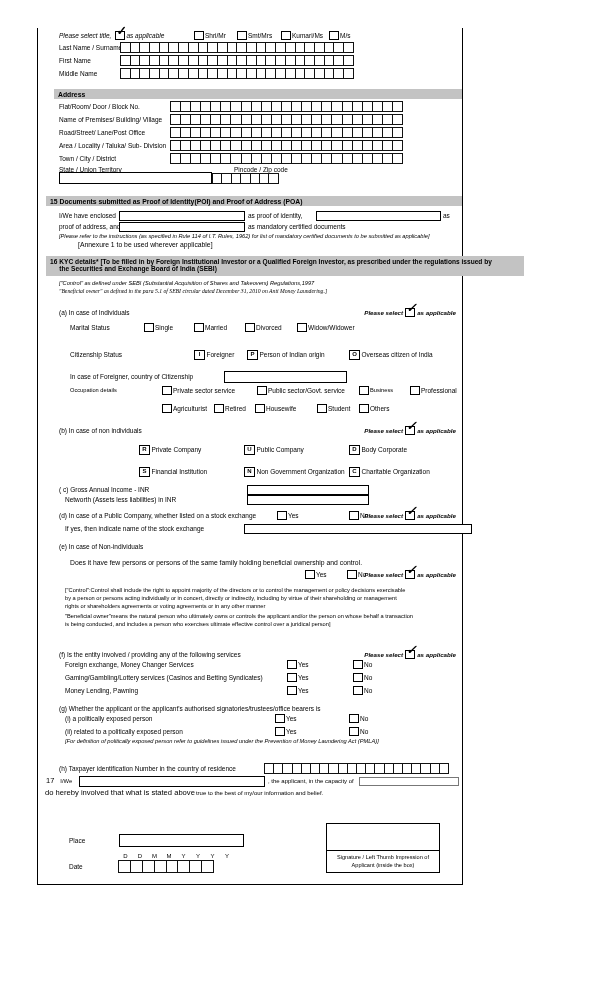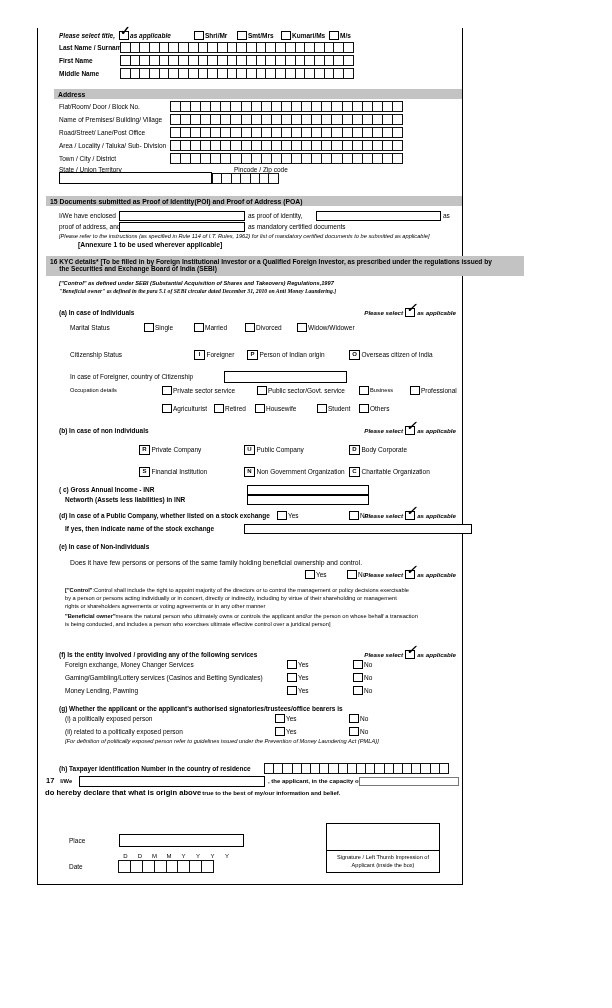--- a/index.html
+++ b/index.html
@@ -3,21 +3,21 @@
 <meta charset="utf-8">
 <style>
   html,body{margin:0;padding:0;background:#fff;}
   body{width:612px;height:1008px;font-family:"Liberation Sans",sans-serif;color:#000;}
   .page{position:relative;width:612px;height:1008px;overflow:hidden;background:#fff;}
   .formwrap{position:absolute;left:37px;top:28px;width:424px;height:856px;
     border-left:1.5px solid #000;border-right:1.5px solid #000;border-bottom:1.5px solid #000;}
   .row{position:absolute;left:21px;right:6px;height:11px;display:flex;align-items:center;
     font-size:6.5px;line-height:1.15;white-space:nowrap;}
   .at{position:absolute;display:flex;align-items:center;gap:1.5px;}
-  .b{font-weight:700;}
+  .b{font-weight:400;}
   .i{font-style:italic;}
   .serif{font-family:"Liberation Serif",serif;}
   .tiny{font-size:5.7px;}
   .bar{position:absolute;background:#c3c3c3;font-weight:700;font-size:6.8px;display:flex;align-items:flex-start;padding-top:1.5px;box-sizing:border-box;}
   .bar .num{margin:0 2px 0 4px;}
   .cb{flex:none;width:9.5px;height:9.5px;border:1.2px solid #000;box-sizing:border-box;background:#fff;}
   .lb{flex:none;width:11px;height:10px;border:1.2px solid #000;box-sizing:border-box;background:#fff;
     display:flex;align-items:center;justify-content:center;font-size:6px;font-weight:700;}
   .comb{display:flex;}
   .comb>span{flex:none;width:10.8px;height:10.5px;border:1.1px solid #111;box-sizing:border-box;margin-left:-1.1px;background:#fff;}
@@ -699,21 +699,21 @@
       <span class="b" style="margin-left:6px;font-size:5.8px">I/We</span>
       <span class="at" style="left:33px">
         <span class="inp" style="width:186px;height:11px"></span>
         </span>
       <span class="at b" style="left:222px;font-size:6px">, the applicant, in the capacity of</span>
       <span class="at" style="left:313px">
         <span class="inp" style="width:100px;height:9px;border-width:1px;border-color:#777"></span>
         </span>
     </div>
     <div class="row" style="top:760px;left:7px">
-      <span class="b" style="font-size:7.6px">do  hereby declare that what is origin above</span>
+      <span class="b" style="font-size:7.6px">do  hereby involved that what is stated above</span>
       <span class="b" style="font-size:6px;margin-left:1px">true to the best of my/our information and belief.</span>
     </div>
 
     <div class="row" style="top:806px;height:13px">
       <span style="margin-left:10px">Place</span>
       <span class="at" style="left:60px">
         <span class="inp" style="width:125px;height:13px;border-width:1.5px"></span>
         </span>
     </div>
     <div class="row" style="top:825px;height:7px">

